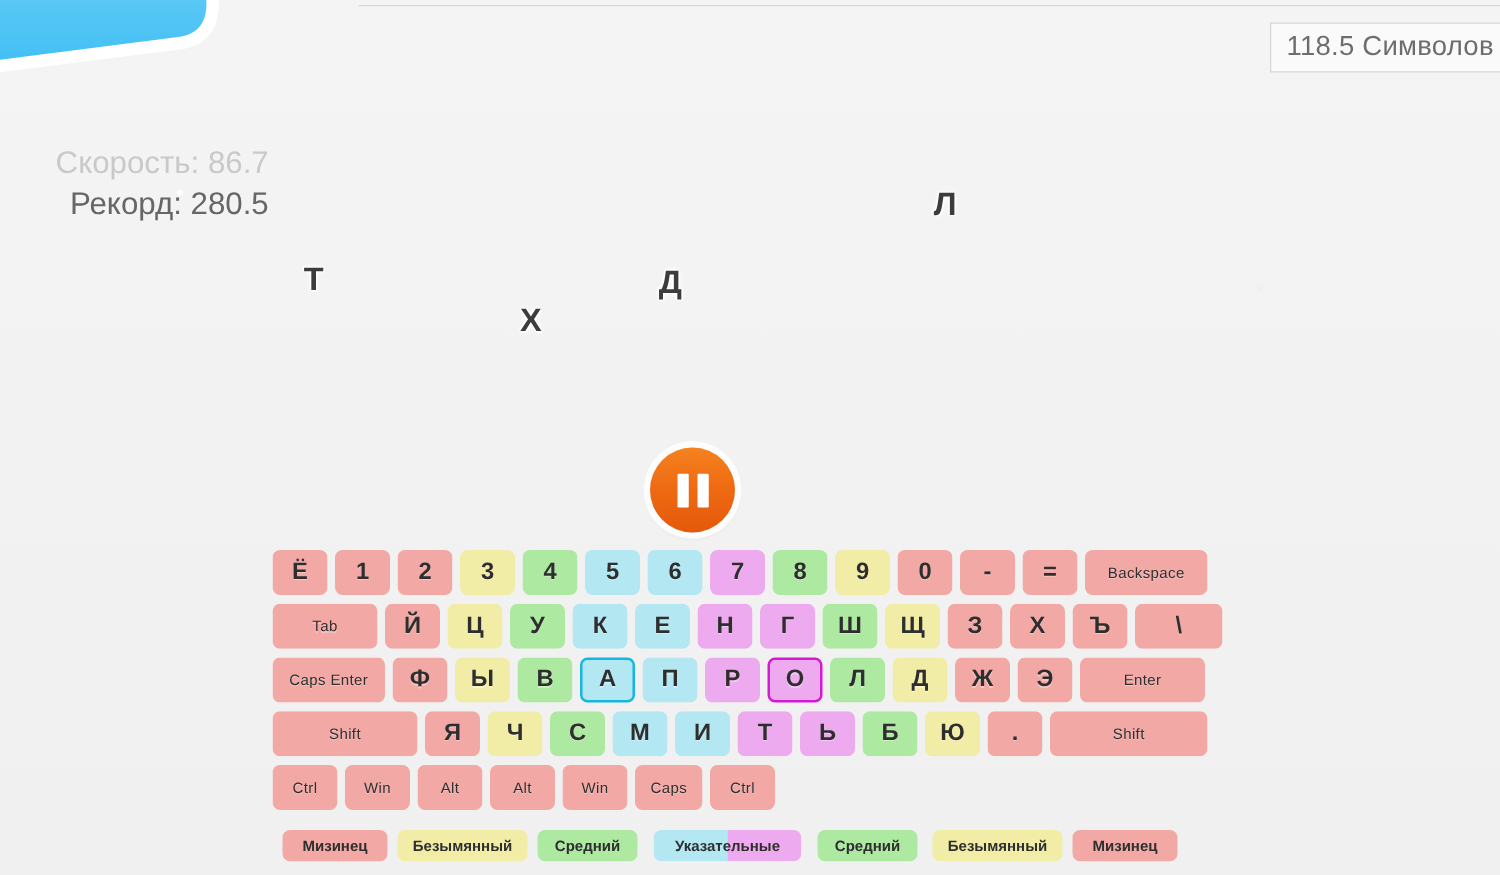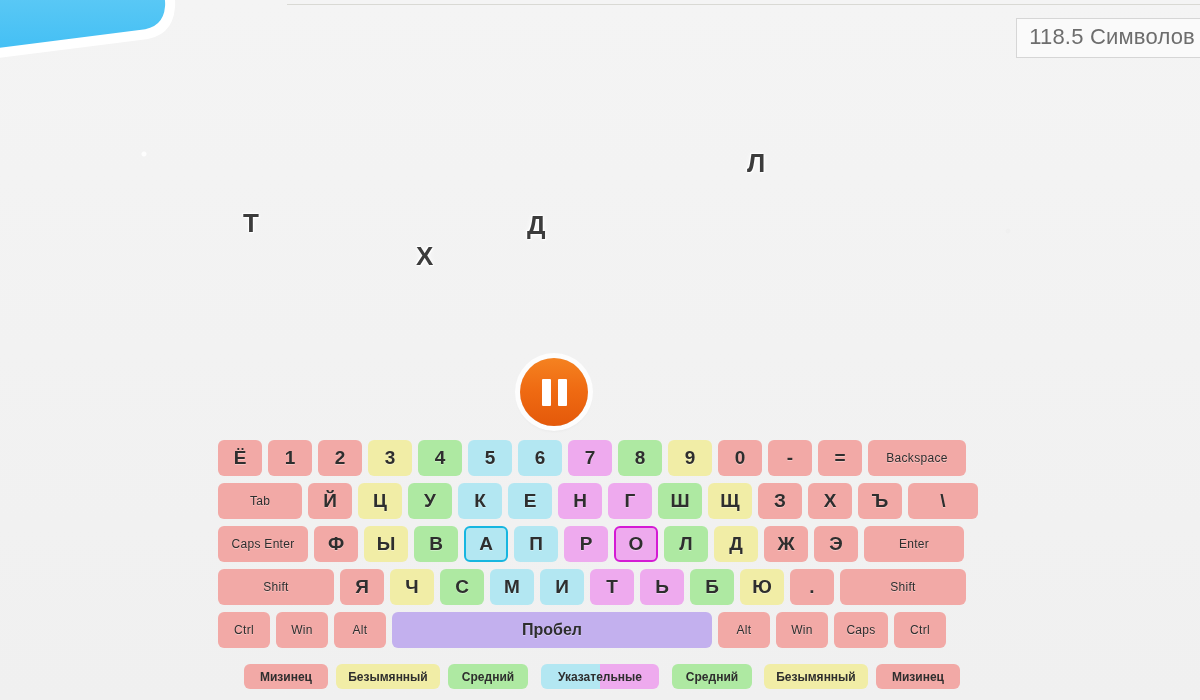--- a/index.html
+++ b/index.html
@@ -67,21 +67,21 @@
   .c-pink{background:#f2a9a6;}
   .c-yellow{background:#f1eda6;}
   .c-green{background:#aee9a2;}
   .c-cyan{background:#b3e7f2;}
   .c-magenta{background:#eeaaee;}
   .c-space{background:#c3b0ee;}
   .hl-cyan{border-color:#17b6e0;}
   .hl-magenta{border-color:#d41bd4;}
 
   
-  #legend{position:absolute;left:236px;top:664px;width:730px;height:30px;}
+  #legend{position:absolute;left:218px;top:664px;width:730px;height:30px;}
   .fchip{
     position:absolute;top:0;height:25px;border-radius:6px;
     display:flex;align-items:center;justify-content:center;
     font-size:12px;font-weight:bold;color:#2e2e2e;overflow:hidden;
   }
   .fchip span.lbl{position:relative;z-index:2;}
   .fchip .half{position:absolute;top:0;bottom:0;width:50%;z-index:1;}
   .fchip .half.l{left:0;}
   .fchip .half.r{right:0;}
 </style>
@@ -102,20 +102,24 @@
         <stop offset="0%" stop-color="#7fd4f7"></stop>
         <stop offset="55%" stop-color="#57c7f5"></stop>
         <stop offset="100%" stop-color="#3ebdf4"></stop>
       </linearGradient>
     </defs>
     <g>
       <path d="M30 108 q-28 0 -28 -24 q0 -22 24 -25 q-4 -26 26 -30 q6 -26 38 -24 q14 -24 46 -18 q22 -22 52 -6 q30 -10 44 16 q30 -2 34 26 q24 4 22 28 q-2 26 -30 28 z" fill="url(#cg)" stroke="#ffffff" stroke-width="10" stroke-linejoin="round"></path>
     </g>
   </svg>
 
+  <div id="stats">
+    <div class="speed">Скорость: 86.7</div>
+    <div class="record">Рекорд: 280.5</div>
+  </div>
 
   <div id="falling-layer">
       <div class="falling" style="left: 747px; top: 148px;">Л</div>
       <div class="falling" style="left: 243px; top: 208px;">Т</div>
       <div class="falling" style="left: 527px; top: 210px;">Д</div>
       <div class="falling" style="left: 416px; top: 241px;">Х</div>
     </div>
 
   <div id="pause">
     <i></i>
@@ -181,21 +185,20 @@
         <div class="key c-magenta" style="width: 44px;">Ь</div>
         <div class="key c-green" style="width: 44px;">Б</div>
         <div class="key c-yellow" style="width: 44px;">Ю</div>
         <div class="key c-pink" style="width: 44px;">.</div>
         <div class="key c-pink wide-label" style="width: 126px;">Shift</div>
       </div>
       <div class="krow">
         <div class="key c-pink wide-label" style="width: 52px;">Ctrl</div>
         <div class="key c-pink wide-label" style="width: 52px;">Win</div>
         <div class="key c-pink wide-label" style="width: 52px;">Alt</div>
-        <div class="key c-space" style="width: 320px; font-size: 16px;">Пробел</div>
         <div class="key c-pink wide-label" style="width: 52px;">Alt</div>
         <div class="key c-pink wide-label" style="width: 52px;">Win</div>
         <div class="key c-pink wide-label" style="width: 54px;">Caps</div>
         <div class="key c-pink wide-label" style="width: 52px;">Ctrl</div>
       </div>
     </div>
 
   <div id="legend">
       <div class="fchip" style="left: 8px; width: 84px; background: rgb(242, 169, 166);">
         <span class="lbl">Мизинец</span>

